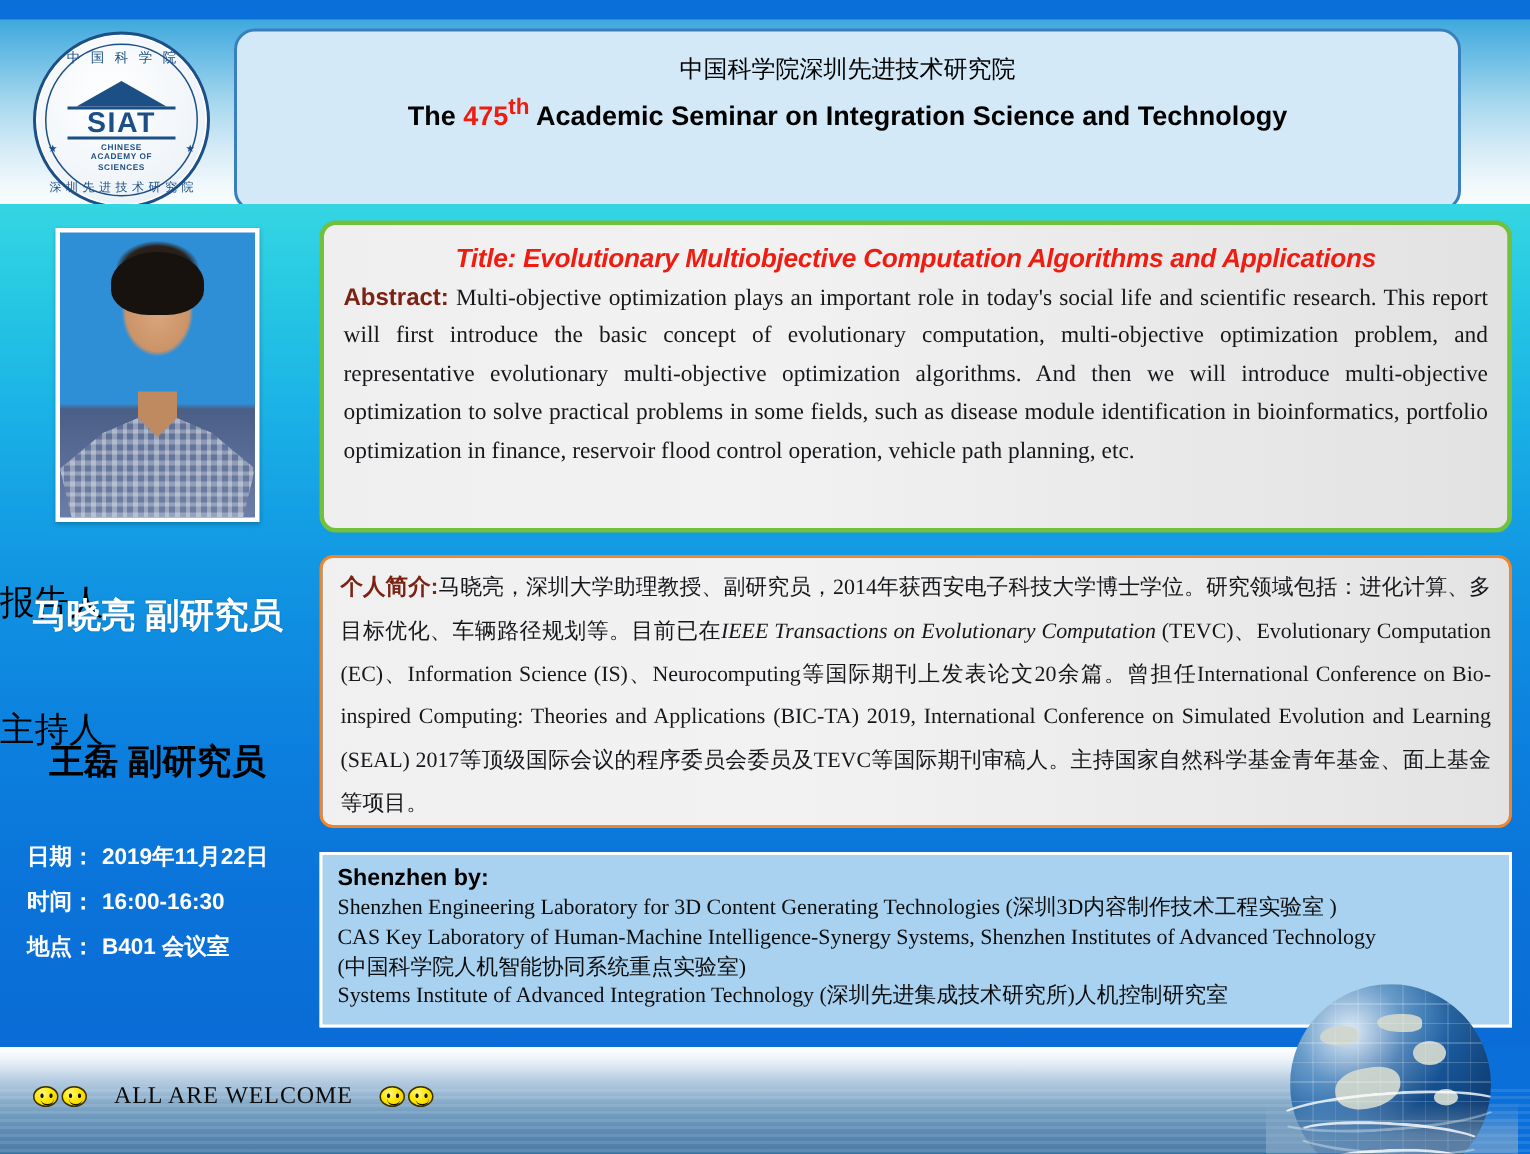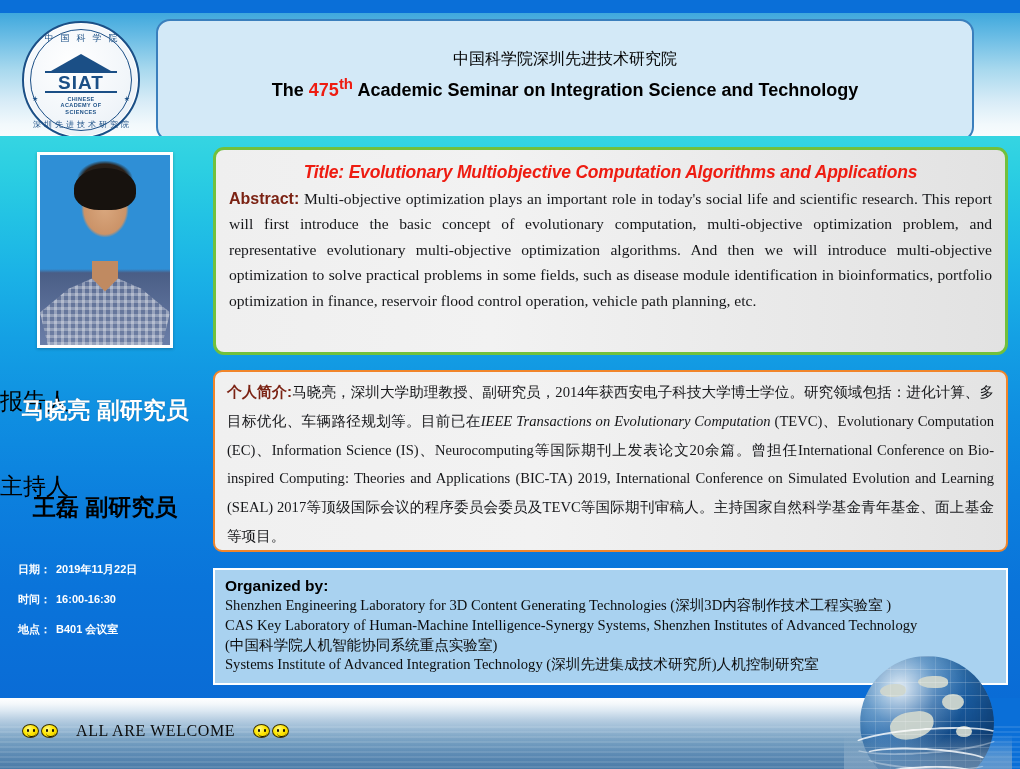--- a/index.html
+++ b/index.html
@@ -89,21 +89,21 @@
   .logo-star.s2 { right: 10px; top: 74px; }
 
   .header-box {
     position: absolute;
     left: 156px; top: 6px;
     width: 818px; height: 122px;
     background: #d3e9f7;
     border: 2.5px solid #3a7fbd;
     border-radius: 14px;
     text-align: center;
-    padding-top: 25px;
+    padding-top: 13px;
   }
   .hb-line { line-height: 25px; color: #000; white-space: nowrap; }
   .hb-cn1 { font-size: 16px; font-family: "Liberation Sans", sans-serif; }
   .hb-en1 { font-size: 18.5px; font-weight: bold; letter-spacing: -0.1px; }
   .hb-cn2 { font-size: 16px; }
   .hb-en2 { font-size: 18px; font-weight: bold; }
   .red-num { color: #ee1c11; font-weight: bold; }
 
   
   .body-bg {
@@ -162,21 +162,21 @@
     text-align: center; color: #ffffff; font-weight: bold;
     font-size: 23px; text-shadow: 0 0 1px rgba(0,0,0,0.35);
   }
   .host-label { top: 443px; }
   .host-name {
     position: absolute; left: 0; top: 492px; width: 210px;
     text-align: center; color: #000; font-weight: bold;
     font-size: 23px;
   }
 
-  .meta { position: absolute; left: 18px; color: #ffffff; font-weight: bold; font-size: 11px; white-space: nowrap; }
+  .meta { position: absolute; left: 18px; color: #ffffff; font-weight: bold; font-size: 15px; white-space: nowrap; }
   .meta .k { }
   .meta .v { padding-left: 5px; }
   .meta-date { top: 562px; }
   .meta-time { top: 592px; }
   .meta-loc  { top: 622px; }
 
   
   .card { position: absolute; }
 
   .card-abstract {
@@ -410,21 +410,21 @@
   <div class="card card-abstract">
     <div class="abs-title">Title: Evolutionary Multiobjective Computation Algorithms and Applications</div>
     <div class="abs-body"><span class="lbl">Abstract:</span><span> Multi-objective optimization plays an important role in today's social life and scientific research. This report will first introduce the basic concept of evolutionary computation, multi-objective optimization problem, and representative evolutionary multi-objective optimization algorithms. And then we will introduce multi-objective optimization to solve practical problems in some fields, such as disease module identification in bioinformatics, portfolio optimization in finance, reservoir flood control operation, vehicle path planning, etc.</span></div>
   </div>
 
   <div class="card card-bio">
     <div class="bio-body"><span class="lbl">个人简介:</span><span>马晓亮，深圳大学助理教授、副研究员，2014年获西安电子科技大学博士学位。研究领域包括：进化计算、多目标优化、车辆路径规划等。目前已在</span><span class="it">IEEE Transactions on Evolutionary Computation</span><span> (TEVC)、Evolutionary Computation (EC)、Information Science (IS)、Neurocomputing等国际期刊上发表论文20余篇。曾担任International Conference on Bio-inspired Computing: Theories and Applications (BIC-TA) 2019, International Conference on Simulated Evolution and Learning (SEAL) 2017等顶级国际会议的程序委员会委员及TEVC等国际期刊审稿人。主持国家自然科学基金青年基金、面上基金等项目。</span></div>
   </div>
 
   <div class="card card-org">
-    <div class="org-title">Organized by:</div>
+    <div class="org-title">Shenzhen by:</div>
     <div class="org-line">Shenzhen Engineering Laboratory for 3D Content Generating Technologies (深圳3D内容制作技术工程实验室 )</div>
     <div class="org-line">CAS Key Laboratory of Human-Machine Intelligence-Synergy Systems, Shenzhen Institutes of Advanced Technology</div>
     <div class="org-line">(中国科学院人机智能协同系统重点实验室)</div>
     <div class="org-line">Systems Institute of Advanced Integration Technology (深圳先进集成技术研究所)人机控制研究室</div>
   </div>
 
   <div class="globe">
     <div class="globe-ball">
       <div class="land l1"></div>
       <div class="land l2"></div>

